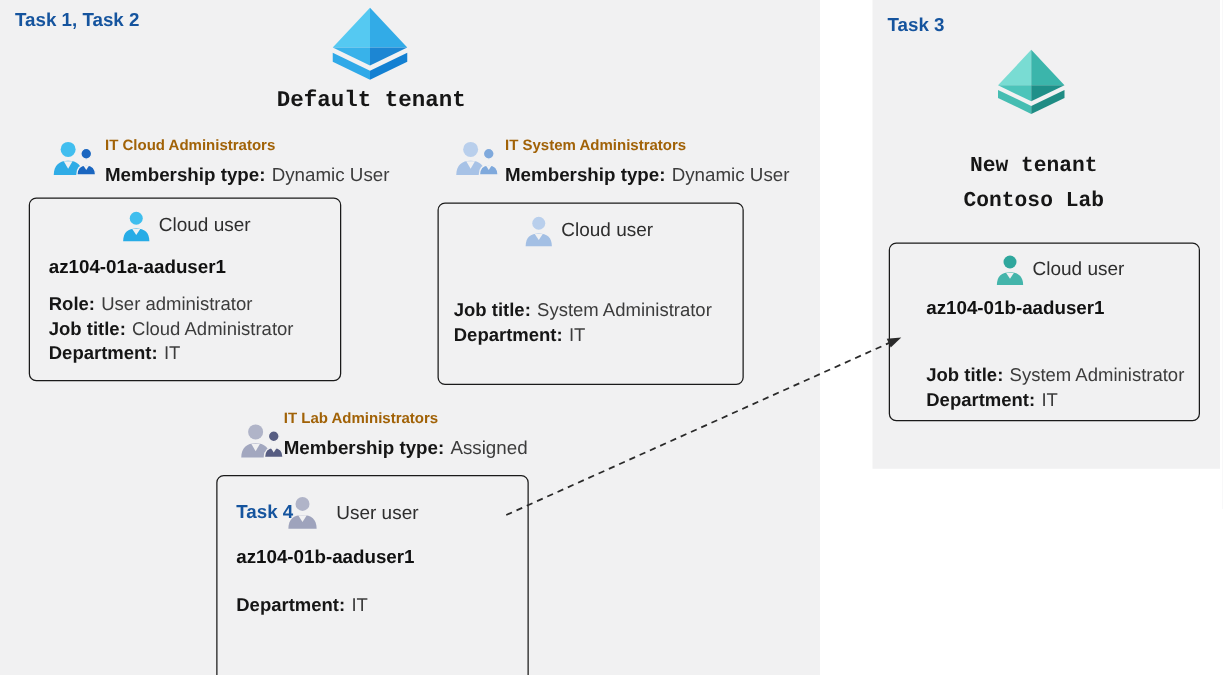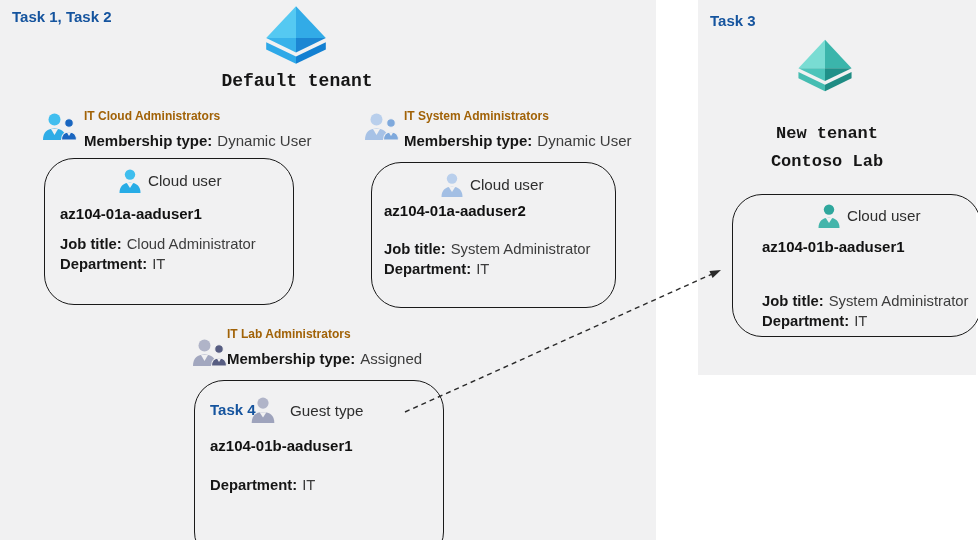--- a/index.html
+++ b/index.html
@@ -18,22 +18,22 @@
   .task-label{font-weight:bold;font-size:15px;color:#15549e;white-space:nowrap;}
   .tenant-name{font-weight:bold;font-size:18px;color:#161616;text-align:center;white-space:nowrap;font-family:Liberation Mono, monospace;}
   .tenant-name.small{font-size:17px;line-height:28px;}
 
   .group-name{font-weight:bold;font-size:12px;color:#a16207;white-space:nowrap;}
   .member-line{font-size:15px;white-space:nowrap;}
   .member-line .fl{font-weight:bold;color:#161616;margin-right:5px;}
   .member-line .fv{color:#3c3c3c;}
 
   .card{
-    position:absolute;border:1.4px solid #1a1a1a;border-radius:30px;
-    background:transparent;box-sizing:border-box;margin-left:21px;
+    position:absolute;border:1.4px solid #1a1a1a;border-radius:6px;
+    background:transparent;box-sizing:border-box;
   }
   #card1{left:23px;top:158px;width:250px;height:147px;}
   #card2{left:350px;top:162px;width:245px;height:146px;}
   #card3{left:173px;top:380px;width:250px;height:182px;}
   #card4{left:711px;top:194px;width:249px;height:143px;}
 
   .user-type{font-size:15.2px;color:#2e2e2e;white-space:nowrap;}
   .card-title{font-weight:bold;font-size:15px;color:#111;white-space:nowrap;}
   .fields{position:absolute;}
   .field-line{font-size:14.8px;line-height:19.5px;white-space:nowrap;}
@@ -97,35 +97,35 @@
   <div class="abs" style="left:72px;top:8px;">
     <svg width="26" height="28" viewBox="0 0 26 26">
       <circle cx="13" cy="6.6" r="5.2" fill="#3fbeee"></circle>
       <path d="M2.5,25 C2.5,18 6.5,14.8 13,14.8 C19.5,14.8 23.5,18 23.5,25 Z" fill="#27ace6"></path>
       <path d="M9.8,15.1 L16.2,15.1 L13,20 Z" fill="#f1f1f2"></path>
     </svg>
   </div>
   <div class="abs user-type" style="left:103px;top:13px;">Cloud user</div>
   <div class="abs card-title" style="left:15px;top:46px;">az104-01a-aaduser1</div>
   <div class="fields" style="left:15px;top:76px;">
+    <div class="field-line"><span class="fl">Role:</span><span class="fv">User administrator</span></div>
     <div class="field-line"><span class="fl">Job title:</span><span class="fv">Cloud Administrator</span></div>
     <div class="field-line"><span class="fl">Department:</span><span class="fv">IT</span></div>
   </div>
 </div>
 
 <div id="card2" class="card">
   <div class="abs" style="left:67px;top:8px;">
     <svg width="26" height="28" viewBox="0 0 26 26">
       <circle cx="13" cy="6.6" r="5.2" fill="#b9cfec"></circle>
       <path d="M2.5,25 C2.5,18 6.5,14.8 13,14.8 C19.5,14.8 23.5,18 23.5,25 Z" fill="#a3bfe4"></path>
       <path d="M9.8,15.1 L16.2,15.1 L13,20 Z" fill="#f1f1f2"></path>
     </svg>
   </div>
   <div class="abs user-type" style="left:98px;top:13px;">Cloud user</div>
-  <div class="abs card-title" style="left:12px;top:39px;">az104-01a-aaduser2</div>
   <div class="fields" style="left:12px;top:77px;">
     <div class="field-line"><span class="fl">Job title:</span><span class="fv">System Administrator</span></div>
     <div class="field-line"><span class="fl">Department:</span><span class="fv">IT</span></div>
   </div>
 </div>
 
 <div class="abs" style="left:192px;top:338px;">
   <svg width="36" height="30" viewBox="0 0 36 30">
     <circle cx="12.5" cy="7.5" r="6" fill="#b0b4c8"></circle>
     <path d="M1,28 C1,20 5.5,16.5 12.5,16.5 C19.5,16.5 24,20 24,28 Z" fill="#a2a7bf"></path>
@@ -142,21 +142,21 @@
 
 <div id="card3" class="card">
   <div class="abs task-label" style="left:15px;top:20px;">Task 4</div>
   <div class="abs" style="left:54px;top:14px;">
     <svg width="28" height="30" viewBox="0 0 26 26">
       <circle cx="13" cy="6.6" r="5.2" fill="#b0b4c8"></circle>
       <path d="M2.5,25 C2.5,18 6.5,14.8 13,14.8 C19.5,14.8 23.5,18 23.5,25 Z" fill="#9ea3bc"></path>
       <path d="M9.8,15.1 L16.2,15.1 L13,20 Z" fill="#f1f1f2"></path>
     </svg>
   </div>
-  <div class="abs user-type" style="left:95px;top:21px;">Guest type</div>
+  <div class="abs user-type" style="left:95px;top:21px;">User user</div>
   <div class="abs card-title" style="left:15px;top:56px;">az104-01b-aaduser1</div>
   <div class="fields" style="left:15px;top:95px;">
     <div class="field-line"><span class="fl">Department:</span><span class="fv">IT</span></div>
   </div>
 </div>
 
 <div class="abs task-label" style="left:710px;top:12px;">Task 3</div>
 
 <div class="abs" style="left:792px;top:38px;">
   <svg width="66" height="55" viewBox="0 0 72 60">

